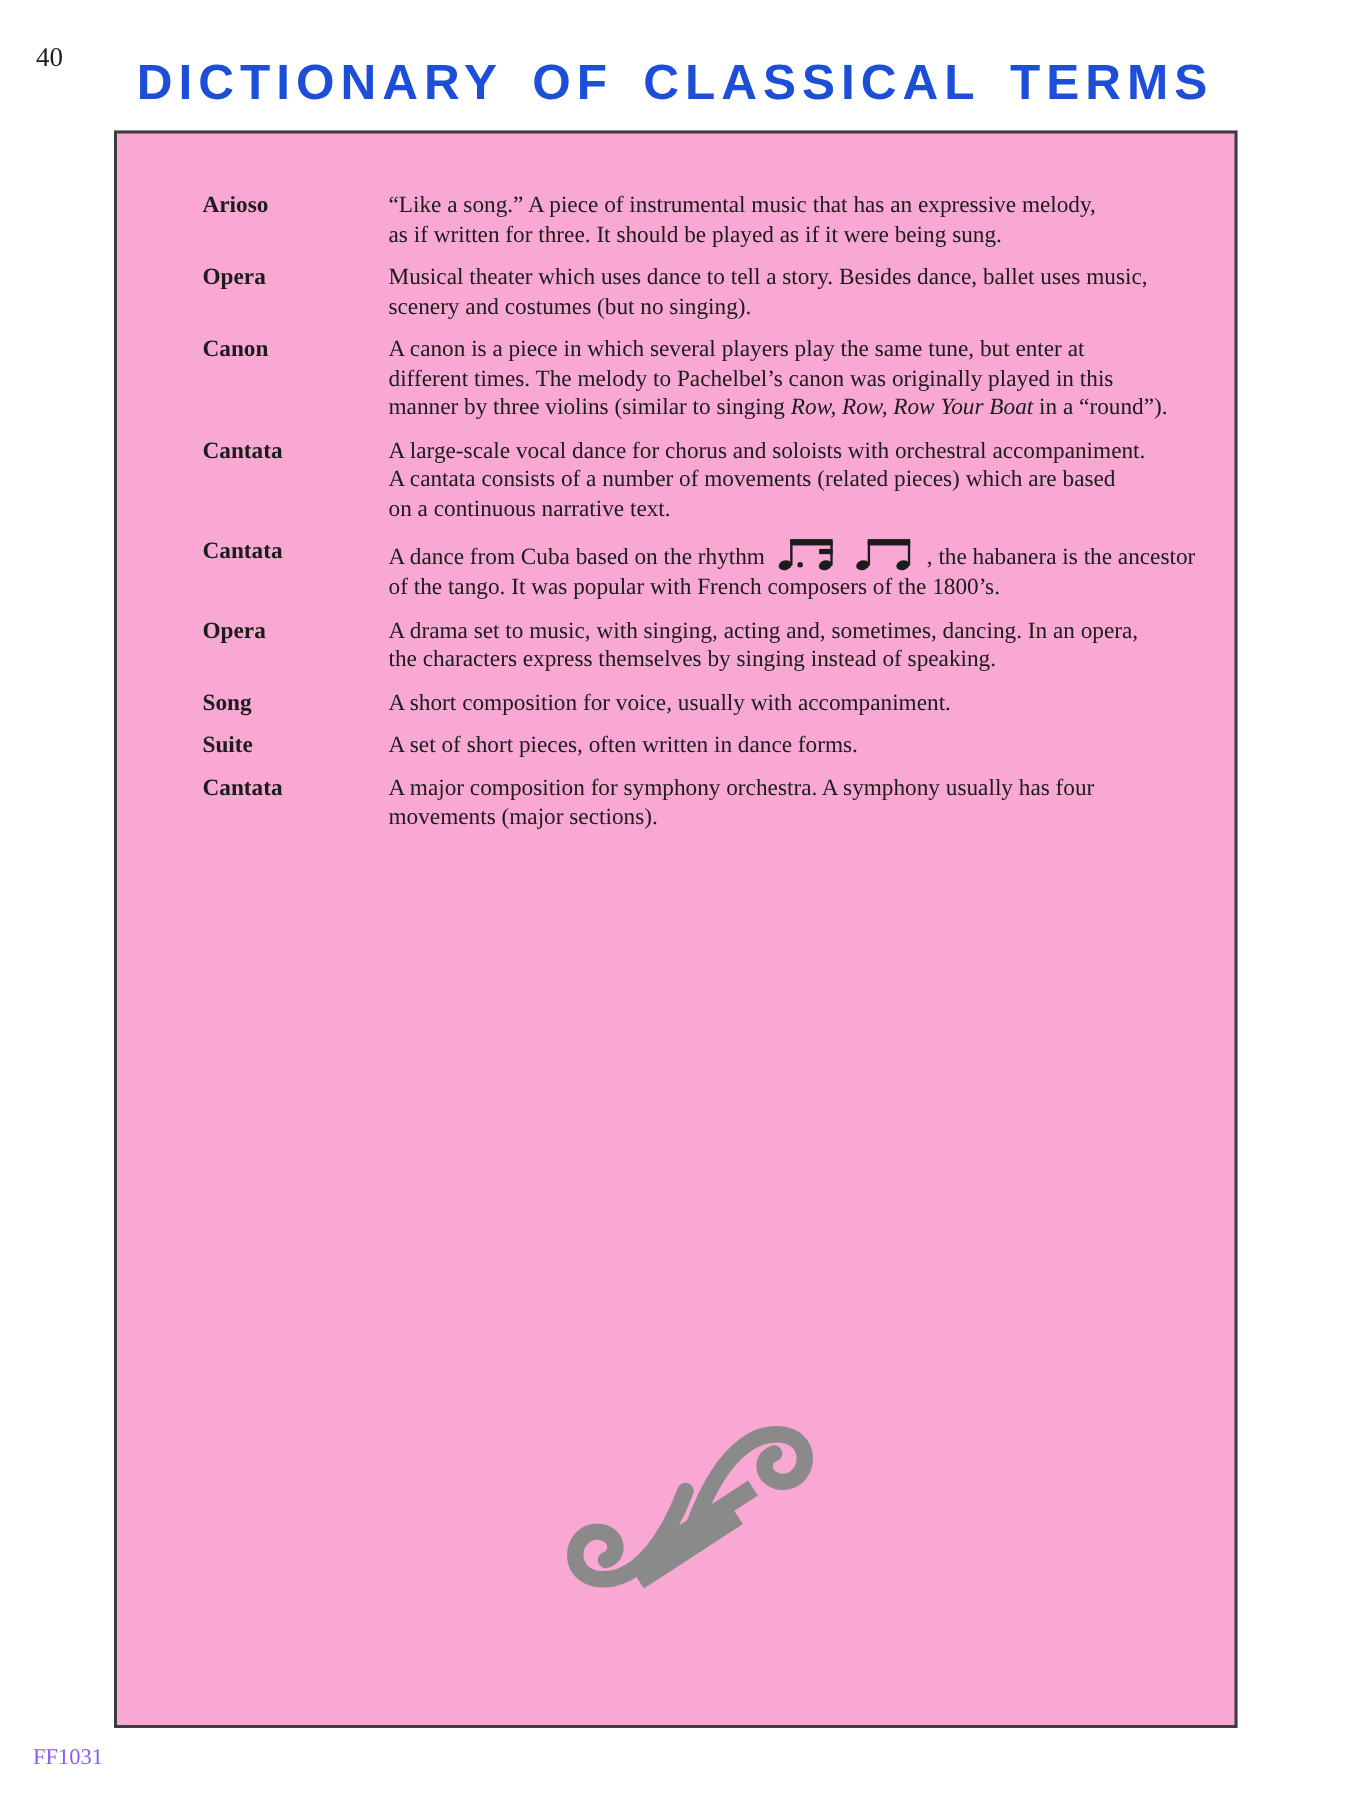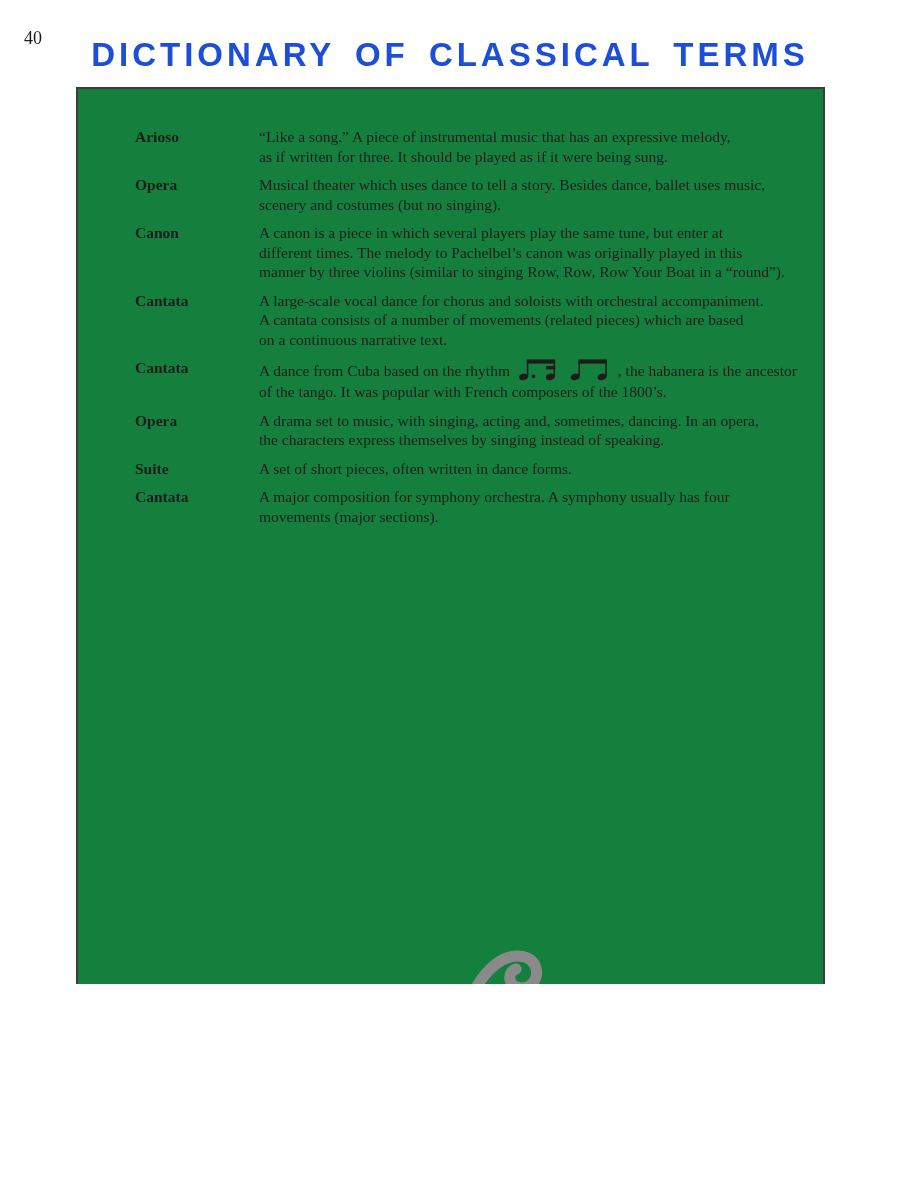--- a/index.html
+++ b/index.html
@@ -1,18 +1,18 @@
 <!DOCTYPE html>
 <html><head>
 <meta charset="utf-8">
 <style>
   html,body{margin:0;padding:0;background:#ffffff;}
   .page{
     position:relative;
-    width:900px;height:984px;
+    width:900px;height:1200px;
     background:#ffffff;
     color:#1c1c1c;
     font-family:"Liberation Serif", serif;
     overflow:hidden;
   }
   .page-number{
     position:absolute;left:24px;top:28px;
     font-size:18px;line-height:20px;color:#1c1c1c;
   }
   .title{
@@ -21,40 +21,40 @@
     font-family:"Liberation Sans", sans-serif;
     font-weight:bold;
     font-size:33px;line-height:34px;
     letter-spacing:4px;word-spacing:7px;
     color:#1d4ed8;
   }
   .box{
     position:absolute;left:76px;top:87px;
     width:745px;height:1061px;
     border:2px solid #3d3d3d;
-    background:#15803d;
+    background:#f9a8d4;
   }
   .entries{
     position:absolute;left:57px;top:38px;right:24px;
   }
   .entry{
     display:flex;align-items:flex-start;
     margin-bottom:9px;
   }
   .term{
     width:124px;flex-shrink:0;
     font-weight:bold;
     font-size:15.5px;line-height:19.5px;
   }
   .definition{
     font-size:15.5px;line-height:19.5px;
     max-width:545px;
   }
   .def-line{white-space:nowrap;}
-  .italic{}
+  .italic{font-style:italic;}
   .rhythm{display:inline-block;vertical-align:-6px;margin:0 3px;}
   .rhythm svg{display:block;height:24px;width:auto;}
   .flourish{
     position:absolute;left:364px;top:924px;
     width:192px;height:160px;
     color:#8a8a8a;
   }
   .flourish svg{display:block;width:100%;height:100%;}
   .footer-code{
     position:absolute;left:22px;top:1164px;
@@ -127,20 +127,26 @@
           </div>
         </div>
         <div class="entry">
           <div class="term">Opera</div>
           <div class="definition">
             <div class="def-line"><span>A drama set to music, with singing, acting and, sometimes, dancing. In an opera,</span></div>
             <div class="def-line"><span>the characters express themselves by singing instead of speaking.</span></div>
           </div>
         </div>
         <div class="entry">
+          <div class="term">Song</div>
+          <div class="definition">
+            <div class="def-line"><span>A short composition for voice, usually with accompaniment.</span></div>
+          </div>
+        </div>
+        <div class="entry">
           <div class="term">Suite</div>
           <div class="definition">
             <div class="def-line"><span>A set of short pieces, often written in dance forms.</span></div>
           </div>
         </div>
         <div class="entry">
           <div class="term">Cantata</div>
           <div class="definition">
             <div class="def-line"><span>A major composition for symphony orchestra. A symphony usually has four</span></div>
             <div class="def-line"><span>movements (major sections).</span></div>

